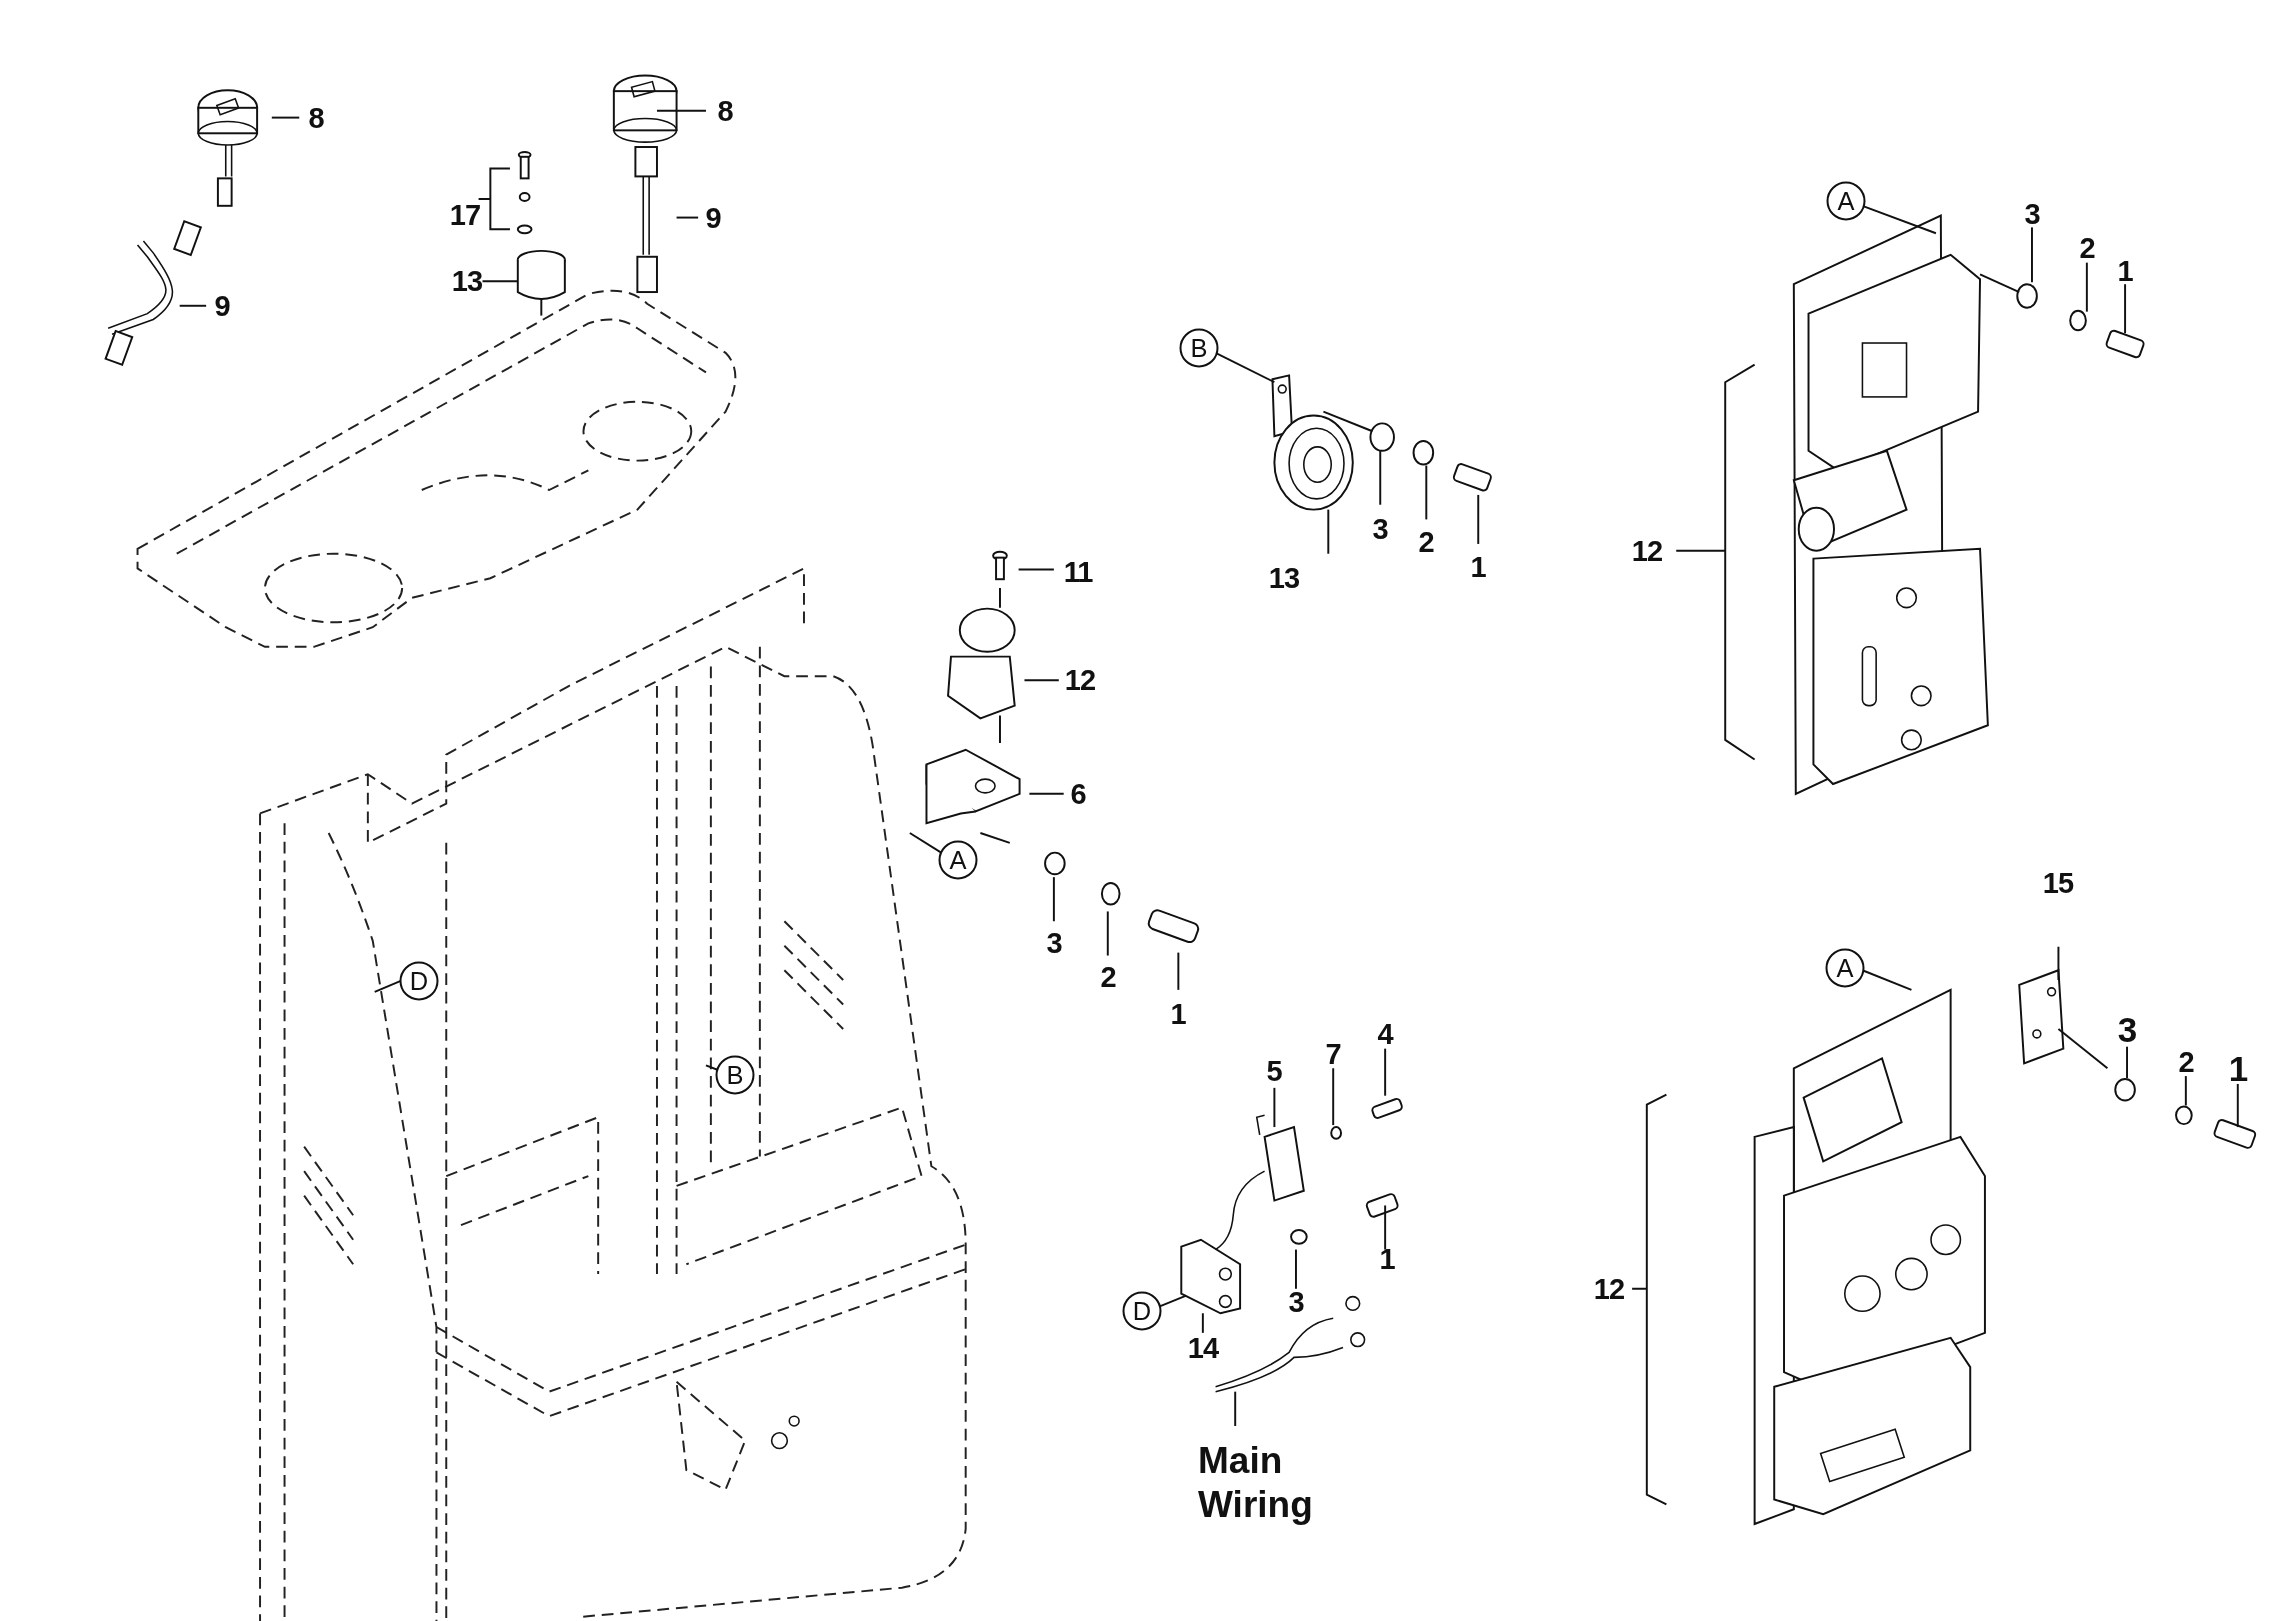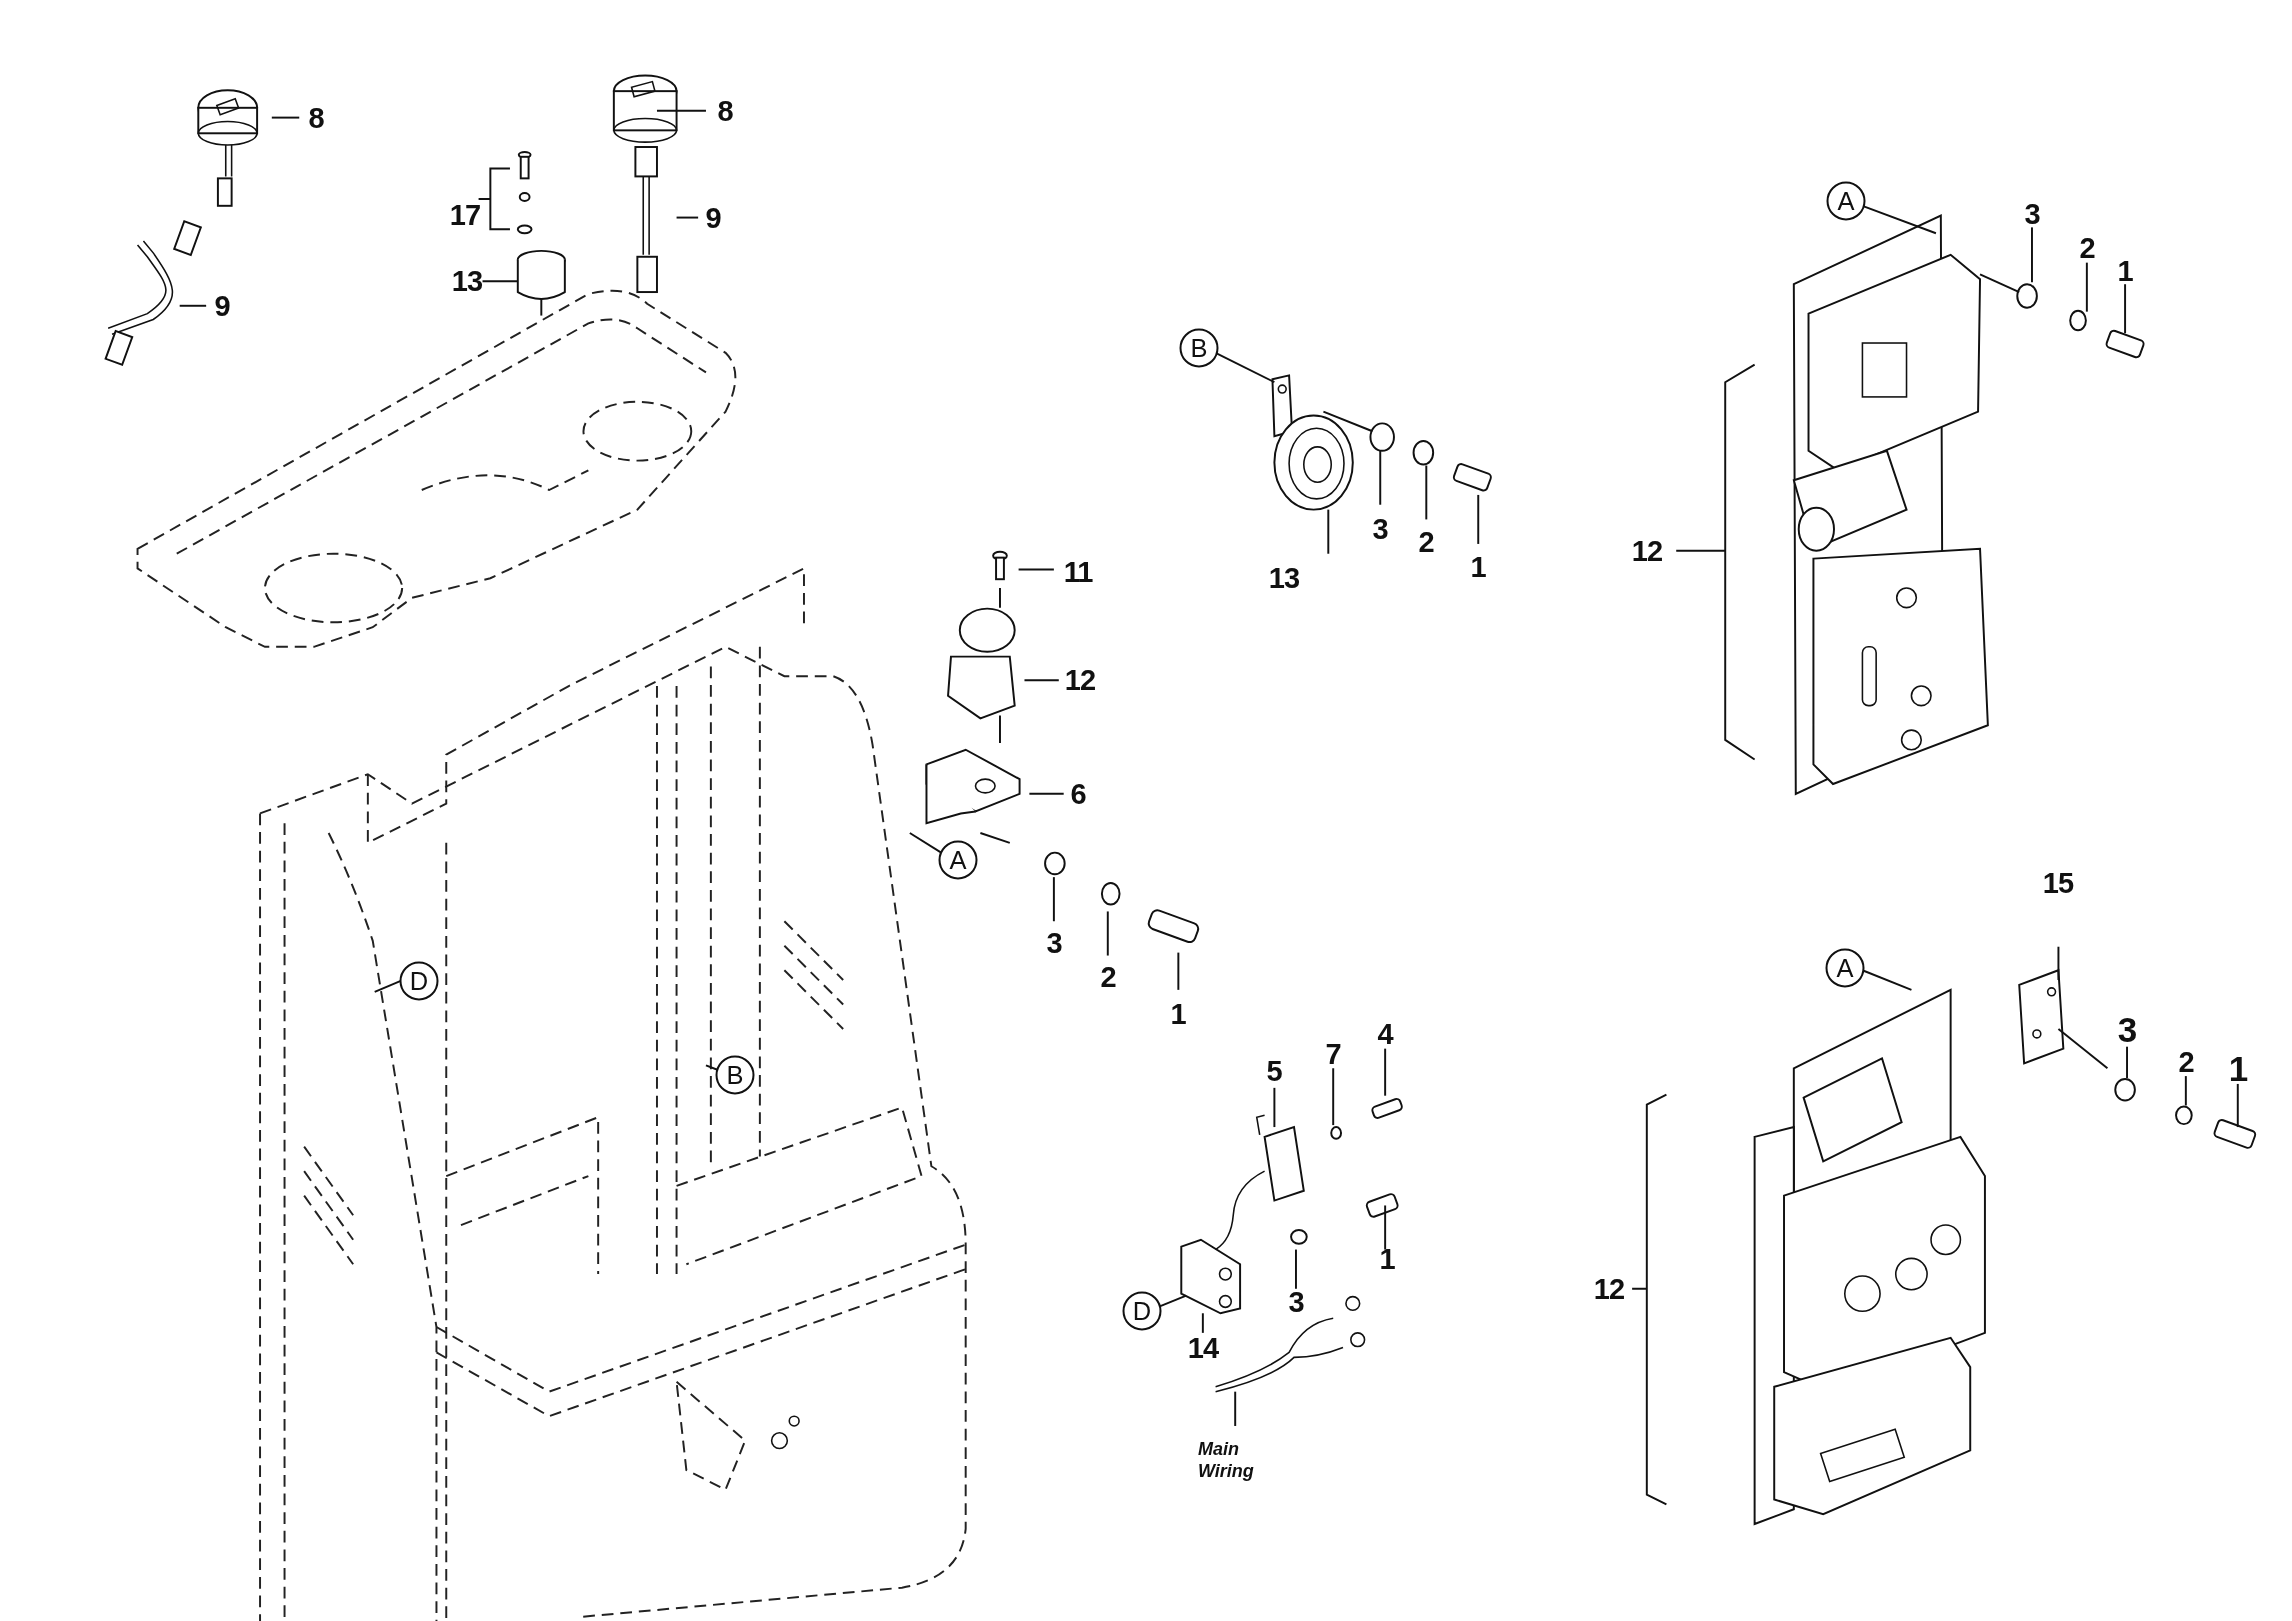--- a/index.html
+++ b/index.html
@@ -15,21 +15,21 @@
     white-space: nowrap; letter-spacing: -1px;
   }
   .callout.big { font-size: 35px; }
   .ref {
     position: absolute; width: 35px; height: 35px; border: 2px solid #111; border-radius: 50%;
     background: #fff; transform: translate(-50%, -50%); display: flex; align-items: center;
     justify-content: center; font-family: "Liberation Sans", sans-serif; font-size: 25.5px; color: #111;
   }
   .note {
     position: absolute; font-family: "Liberation Sans", sans-serif; font-weight: bold;
-    font-size: 18px; color: #111; line-height: 1.2; text-align: left; transform: translateX(-50%); font-style: italic;
+    font-size: 37px; color: #111; line-height: 1.2; text-align: left; transform: translateX(-50%);
   }
 </style>
 </head>
 <body>
 
 <div id="canvas">
 <svg id="art" viewBox="0 0 2339 1654" xmlns="http://www.w3.org/2000/svg">
 
   <g>
     <ellipse class="part" cx="232" cy="110" rx="30" ry="18"></ellipse>

